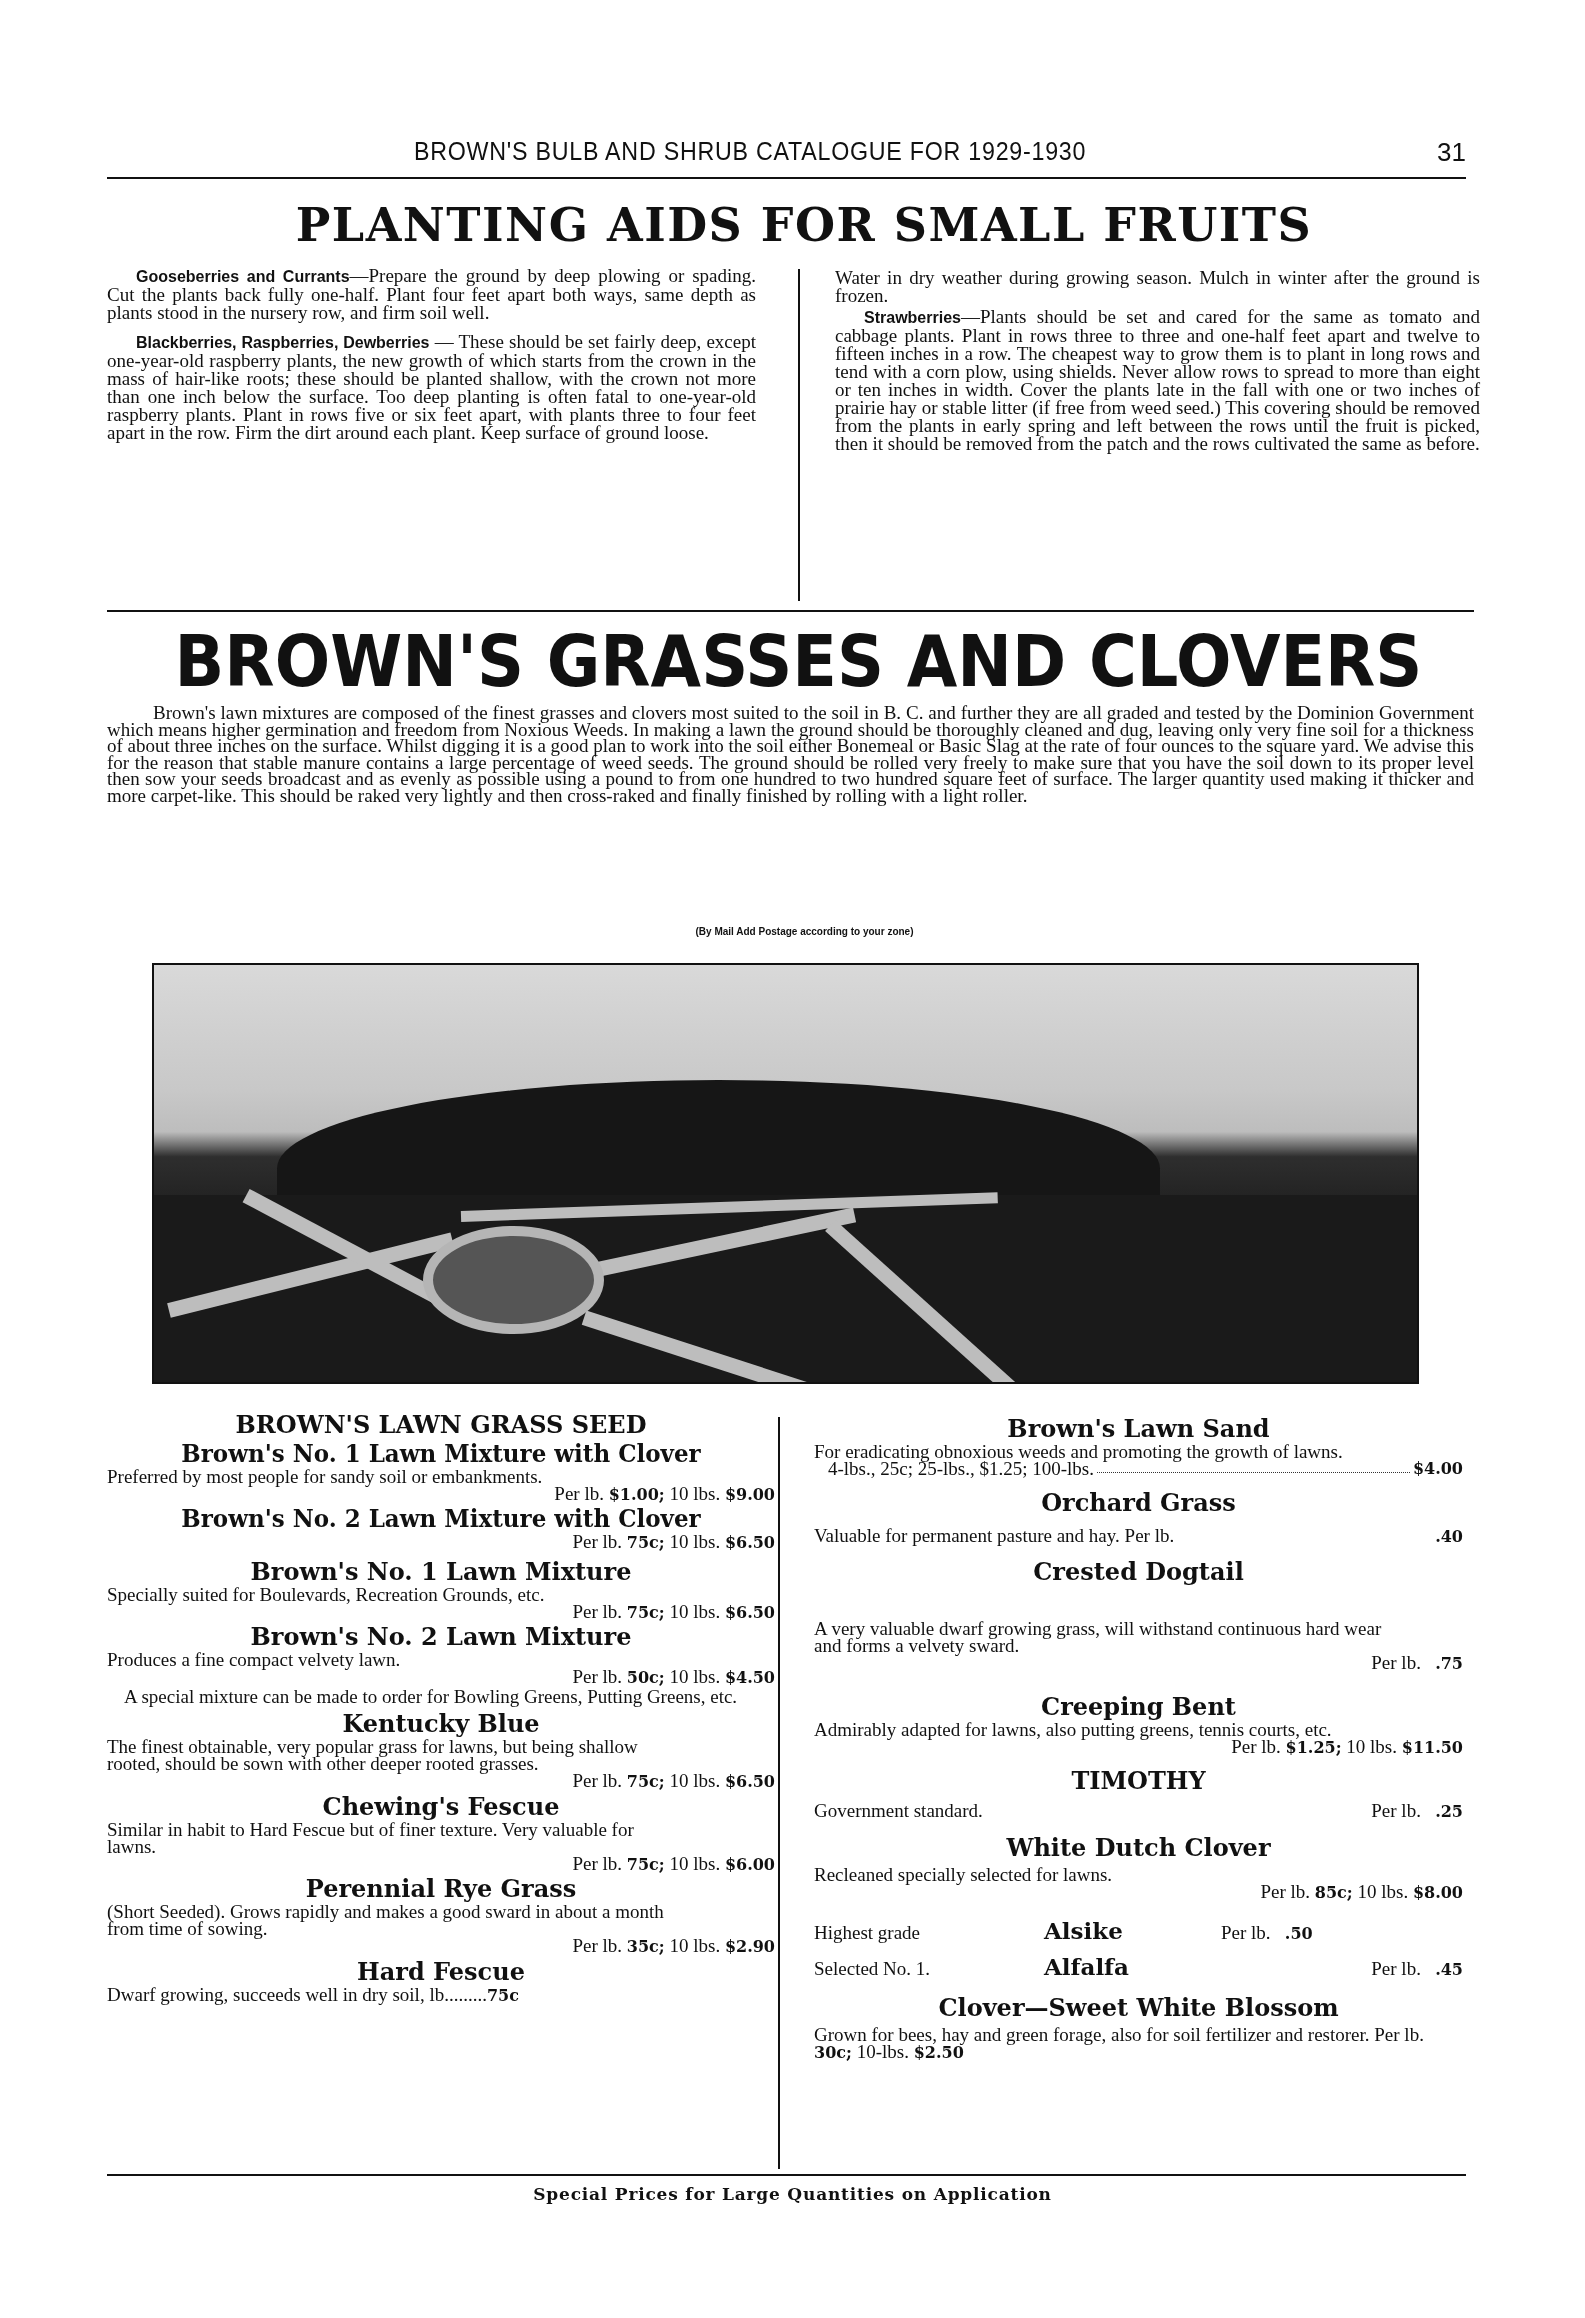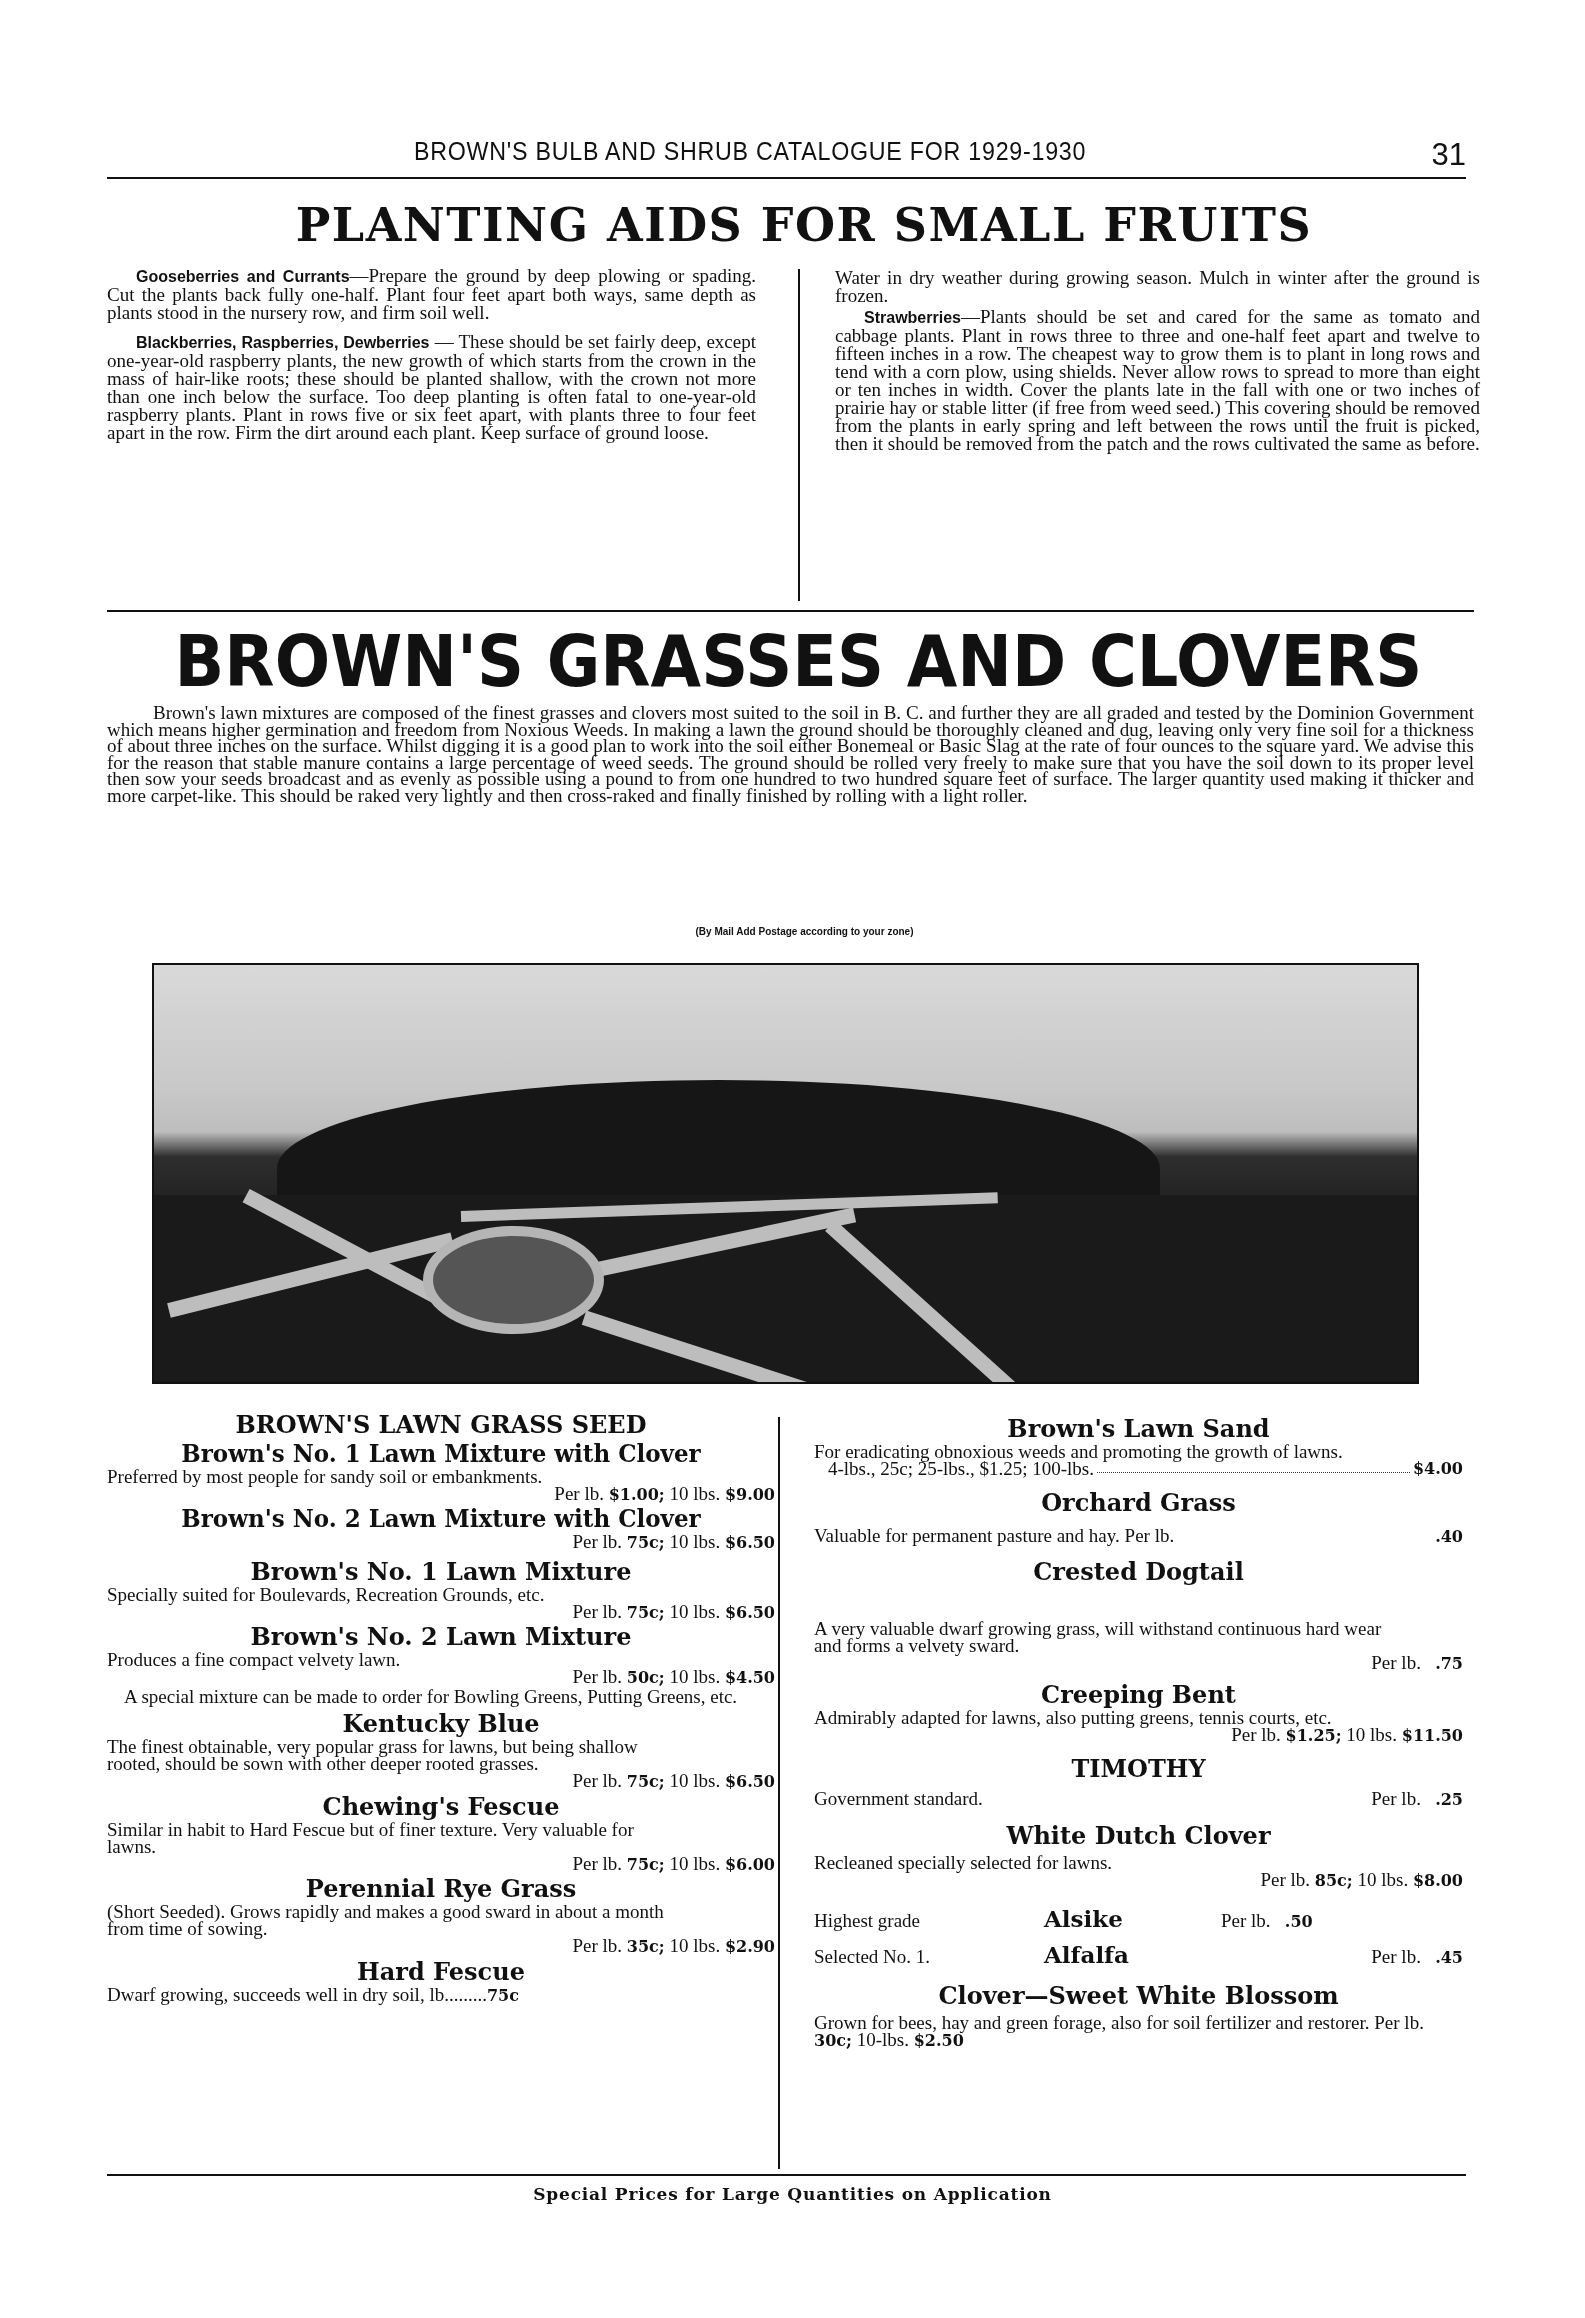--- a/index.html
+++ b/index.html
@@ -1,20 +1,20 @@
 <!DOCTYPE html>
 <html style="font-size:12.3px"><head>
 <meta charset="utf-8">
 <style>
   html, body { margin:0; padding:0; background:#ffffff; }
   body { width:1585px; height:2319px; position:relative; overflow:hidden; color:#111; font-family:"DejaVu Serif", serif; }
   .page { position:absolute; left:0; top:0; width:1585px; height:1938px; }
   .running-head { position:absolute; top:137px; left:107px; width:1359px; height:38px; }
   .running-head .title { position:absolute; left:307px; top:0; font-family:"Liberation Sans", sans-serif; font-size:25px; letter-spacing:0.8px; transform:scaleX(0.93); transform-origin:left; }
-  .running-head .pgnum { position:absolute; right:0; top:0; font-family:"Liberation Sans", sans-serif; font-size:31px; }
+  .running-head .pgnum { position:absolute; right:0; top:0; font-family:"Liberation Sans", sans-serif; font-size:26px; }
   .rule { position:absolute; background:#111; height:2.3px; }
   .h1 { position:absolute; font-family:"DejaVu Serif", serif; font-weight:bold; text-align:center; white-space:nowrap; }
   .col-text { position:absolute; font-family:"Liberation Serif", serif; font-size:19px; line-height:18px; text-align:justify; }
   .col-text p { margin:0 0 10.7px 0; text-indent:29px; }
   .col-text b { font-family:Liberation Sans, sans-serif; font-size:16px; }
   .vrule { position:absolute; width:1.5px; background:#111; }
   .intro { position:absolute; left:107px; top:705px; width:1367px; font-family:"Liberation Serif", serif; font-size:19px; line-height:16.5px; text-align:justify; transform:scaleX(1.0); }
   .intro p { margin:0; text-indent:46px; }
   .postage { position:absolute; left:12px; width:1585px; top:926px; text-align:center; font-family:Liberation Sans, sans-serif; font-weight:bold; font-size:10px; }
   .photo { position:absolute; left:152px; top:963px; width:1263px; height:417px; border:2.3px solid #111; overflow:hidden;
@@ -148,21 +148,21 @@
           <b style="font-family:'DejaVu Serif',serif; font-size:16px;">.40</b>
         </div>
     </div>
 
     <div style="margin-top:10.7px;">
       <div class="item-title" style="font-size:24px;">Crested Dogtail</div>
       <div class="desc" style="width:583px;margin-top:34px;">A very valuable dwarf growing grass, will withstand continuous hard wear and forms a velvety sward.</div>
       <div class="price"><span>Per lb.</span>&nbsp;&nbsp; <b>.75</b></div>
     </div>
 
-    <div style="margin-top:6px;">
+    <div style="margin-top:18px;">
       <div class="item-title" style="font-size:24px;">Creeping Bent</div>
       <div class="desc" style="width:583px;">Admirably adapted for lawns, also putting greens, tennis courts, etc.</div>
       <div class="price"><span>Per lb.</span> <b>$1.25;</b> <span>10 lbs.</span> <b>$11.50</b></div>
     </div>
 
     <div style="margin-top:9.2px;">
       <div class="item-title" style="font-size:24px;">TIMOTHY</div>
       <div class="row3" style="margin-top:4.6px;"><span style="flex:1;">Government standard.</span><span>Per lb.</span>&nbsp;&nbsp;&nbsp;<b style="font-family:'DejaVu Serif',serif; font-size:16px;">.25</b></div>
     </div>
 

